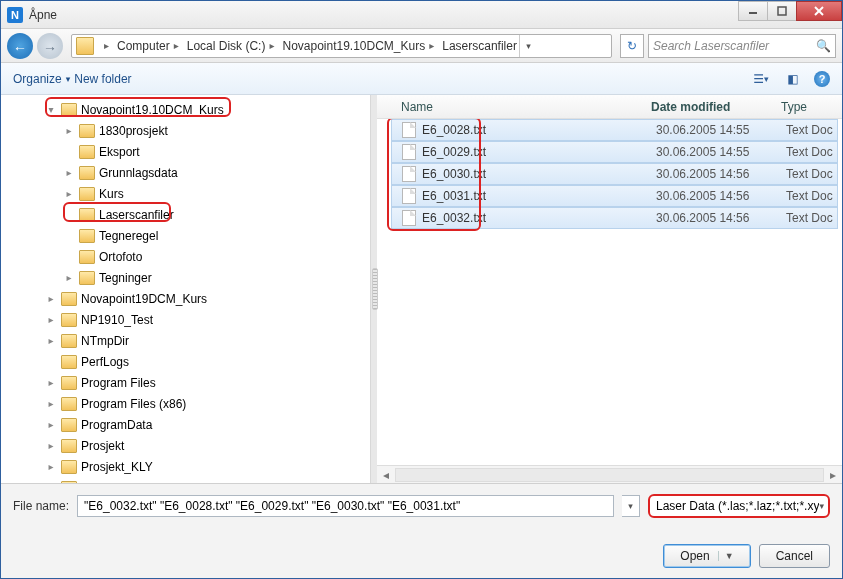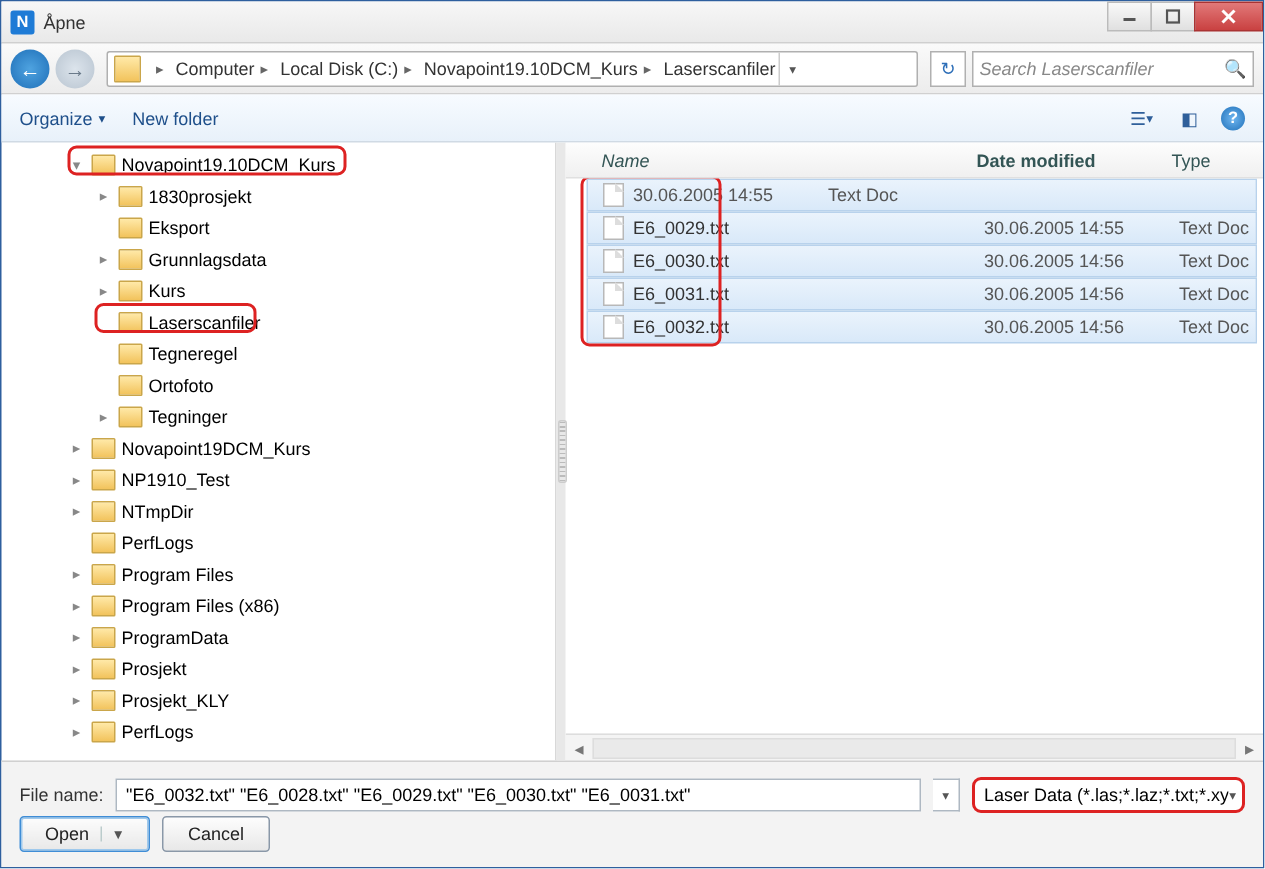--- a/index.html
+++ b/index.html
@@ -15,58 +15,58 @@
   .nav-btn { width: 26px; height: 26px; border-radius: 50%; background: radial-gradient(#4fa3e0,#1e6fb8); display: flex; align-items: center; justify-content: center; color: #fff; font-size: 14px; }
   .nav-btn.fwd { background: radial-gradient(#dce4ec,#b8c4d0); color: #6a7a8a; }
   .addr-wrap { flex: 1; display: flex; align-items: center; border: 1px solid #b0b0b0; background: #fff; height: 24px; border-radius: 2px; margin: 0 4px; }
   .addr-icon { width: 18px; height: 18px; margin: 0 4px; background: linear-gradient(#ffe9a8,#f2c35c); border: 1px solid #caa64a; border-radius: 1px; }
   .crumb { display: flex; align-items: center; padding: 0 2px; color: #333; cursor: pointer; height: 100%; }
   .crumb .sep { color: #666; margin: 0 4px; font-size: 10px; }
   .addr-drop { width: 18px; height: 100%; border-left: 1px solid #ccc; display: flex; align-items: center; justify-content: center; color: #555; }
   .refresh { width: 24px; height: 24px; border: 1px solid #b0b0b0; display: flex; align-items: center; justify-content: center; background: #fff; color: #2e6fb8; }
   .searchbox { width: 188px; height: 24px; border: 1px solid #b0b0b0; background: #fff; display: flex; align-items: center; padding: 0 4px; color: #888; font-style: italic; }
   .searchbox .mag { margin-left: auto; color: #2e6fb8; font-style: normal; }
-  .toolbar { height: 32px; background: linear-gradient(#f7fbff,#e8f1fa); border-bottom: 1px solid #d0dae4; display: flex; align-items: center; padding: 2px 12px; gap: 18px; }
+  .toolbar { height: 32px; background: linear-gradient(#f7fbff,#e8f1fa); border-bottom: 1px solid #d0dae4; display: flex; align-items: center; padding: 2px 12px; gap: 4px; }
   .toolbar .tb-item { color: #1e4f8a; cursor: pointer; display: flex; align-items: center; gap: 4px; }
   .toolbar .right { margin-left: auto; display: flex; align-items: center; gap: 10px; }
   .ico-btn { width: 22px; height: 22px; display: flex; align-items: center; justify-content: center; color: #2f5f9a; }
   .body { flex: 1; display: flex; overflow: hidden; }
   .tree { width: 370px; border-right: 1px solid #d8d8d8; overflow-y: auto; overflow-x: hidden; padding: 4px 0 4px 4px; position: relative; }
   .tree-row { display: flex; align-items: center; height: 21px; padding-left: 4px; cursor: pointer; white-space: nowrap; }
   .tree-row .exp { width: 12px; color: #888; font-size: 10px; text-align: center; }
   .tree-row .fold { width: 16px; height: 14px; background: linear-gradient(#ffe9a8,#f2c35c); border: 1px solid #caa64a; border-radius: 1px; margin: 0 4px; }
   .indent0 { padding-left: 40px; }
   .indent1 { padding-left: 58px; }
   .redbox { position: absolute; border: 2px solid #d22; border-radius: 6px; pointer-events: none; }
   .splitter { width: 6px; background: #e8e8e8; position: relative; }
   .splitter::before { content: ""; position: absolute; left: 1px; top: 50%; width: 4px; height: 40px; transform: translateY(-50%); background: repeating-linear-gradient(#bbb, #bbb 1px, #e8e8e8 1px, #e8e8e8 3px); border: 1px solid #ccc; border-radius: 2px; }
   .list { flex: 1; display: flex; flex-direction: column; overflow: hidden; }
   .list-head { display: flex; height: 24px; align-items: center; border-bottom: 1px solid #e0e0e0; background: linear-gradient(#fdfdfd,#f0f0f0); color: #355; padding-left: 24px;}
-  .col-name { flex: 0 0 250px; font-style: italic; }
+  .col-name { flex: 0 0 250px; }
   .col-date { flex: 0 0 130px; font-weight: bold; }
   .col-type { flex: 1; }
   .list-body { flex: 1; overflow: auto; position: relative; }
   .file-row { display: flex; align-items: center; height: 22px; background: linear-gradient(#eaf3fc,#d9e9f9); border: 1px solid #b8d2ec; margin: 0 4px 0 14px; padding-left: 10px; color: #333; }
   .file-row .fi { width: 14px; height: 16px; background: #fff; border: 1px solid #b8b8b8; margin-right: 6px; position: relative; }
   .file-row .fi::after { content:""; position:absolute; right:-1px; top:-1px; border: 3px solid transparent; border-left-color:#ddd; border-bottom-color:#ddd;}
   .file-row .fname { flex: 0 0 234px; }
   .file-row .fdate { flex: 0 0 130px; color: #555; }
   .file-row .ftype { color: #555; }
   .list-redbox { position: absolute; border: 2px solid #d22; border-radius: 6px; pointer-events: none; }
   .hscroll { height: 18px; border-top: 1px solid #ddd; background: #f4f4f4; display: flex; align-items: center; }
   .hscroll .arr { width: 18px; text-align: center; color: #777; }
   .hscroll .track { flex: 1; height: 14px; background: #eaeaea; border: 1px solid #ddd; position: relative; }
   .footer { border-top: 1px solid #d0d0d0; padding: 10px 12px; background: #f3f3f3; }
-  .fn-row { display: flex; align-items: center; gap: 8px; margin-bottom: 2px; }
+  .fn-row { display: flex; align-items: center; gap: 8px; margin-bottom: 26px; }
   .fn-label { color: #333; }
   .fn-input { flex: 1; height: 22px; border: 1px solid #aeb8c2; background: #fff; padding: 0 6px; display: flex; align-items: center; overflow: hidden; white-space: nowrap; }
   .fn-drop { width: 18px; height: 22px; border: 1px solid #aeb8c2; border-left: none; display: flex; align-items:center; justify-content:center; background:#fff; color:#555;}
   .filter-box { width: 182px; height: 24px; border: 2px solid #d22; border-radius: 6px; display: flex; align-items: center; padding: 0 4px 0 6px; background: #fff; }
   .filter-box .dd { margin-left: auto; color: #555; }
-  .btn-row { display: flex; gap: 8px; }
+  .btn-row { display: flex; justify-content: flex-end; gap: 8px; }
   .btn { height: 24px; border: 1px solid #8a98a8; background: linear-gradient(#fdfdfd,#e8e8e8); border-radius: 3px; padding: 0 16px; display: flex; align-items: center; color: #222; cursor: pointer; }
   .btn.open { border: 1px solid #3f8dd6; box-shadow: 0 0 0 1px #9fc9ec inset; }
   .btn .split { margin-left: 8px; padding-left: 6px; border-left: 1px solid #bcc; font-size: 9px; color:#555;}
   .tri { font-size: 9px; }
   .help-icon { width:16px; height:16px; border-radius:50%; background: radial-gradient(#6fb6f0,#1e6fb8); color:#fff; font-weight:bold; display:flex; align-items:center; justify-content:center; font-size:11px;}
 </style>
 </head>
 <body>
 
 <div class="window">
@@ -247,20 +247,21 @@
     <div class="list">
       <div class="list-head">
         <div class="col-name">Name</div>
         <div class="col-date">Date modified</div>
         <div class="col-type">Type</div>
       </div>
       <div class="list-body" id="filelist">
         <div class="list-redbox" style="left:10px; top:-2px; width:94px; height:114px;"></div>
       <div class="file-row">
             <span class="fi"></span>
+            <span class="fname">E6_0028.txt</span>
             <span class="fdate">30.06.2005 14:55</span>
             <span class="ftype">Text Doc</span>
           </div>
           <div class="file-row">
             <span class="fi"></span>
             <span class="fname">E6_0029.txt</span>
             <span class="fdate">30.06.2005 14:55</span>
             <span class="ftype">Text Doc</span>
           </div>
           <div class="file-row">

